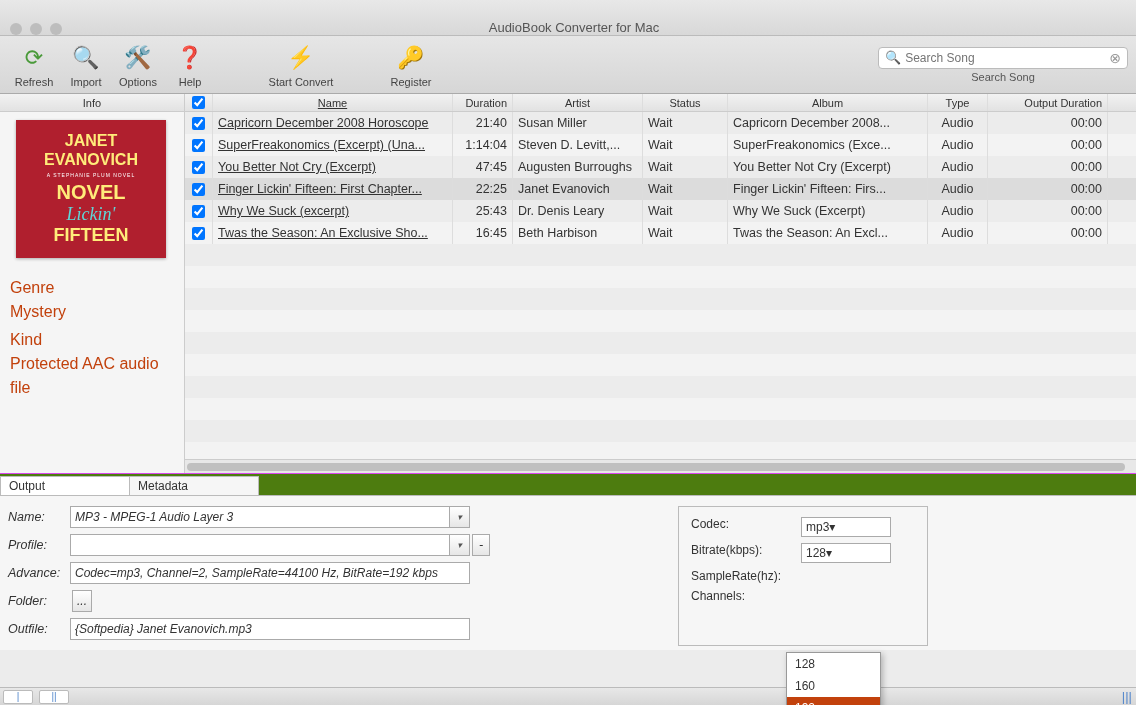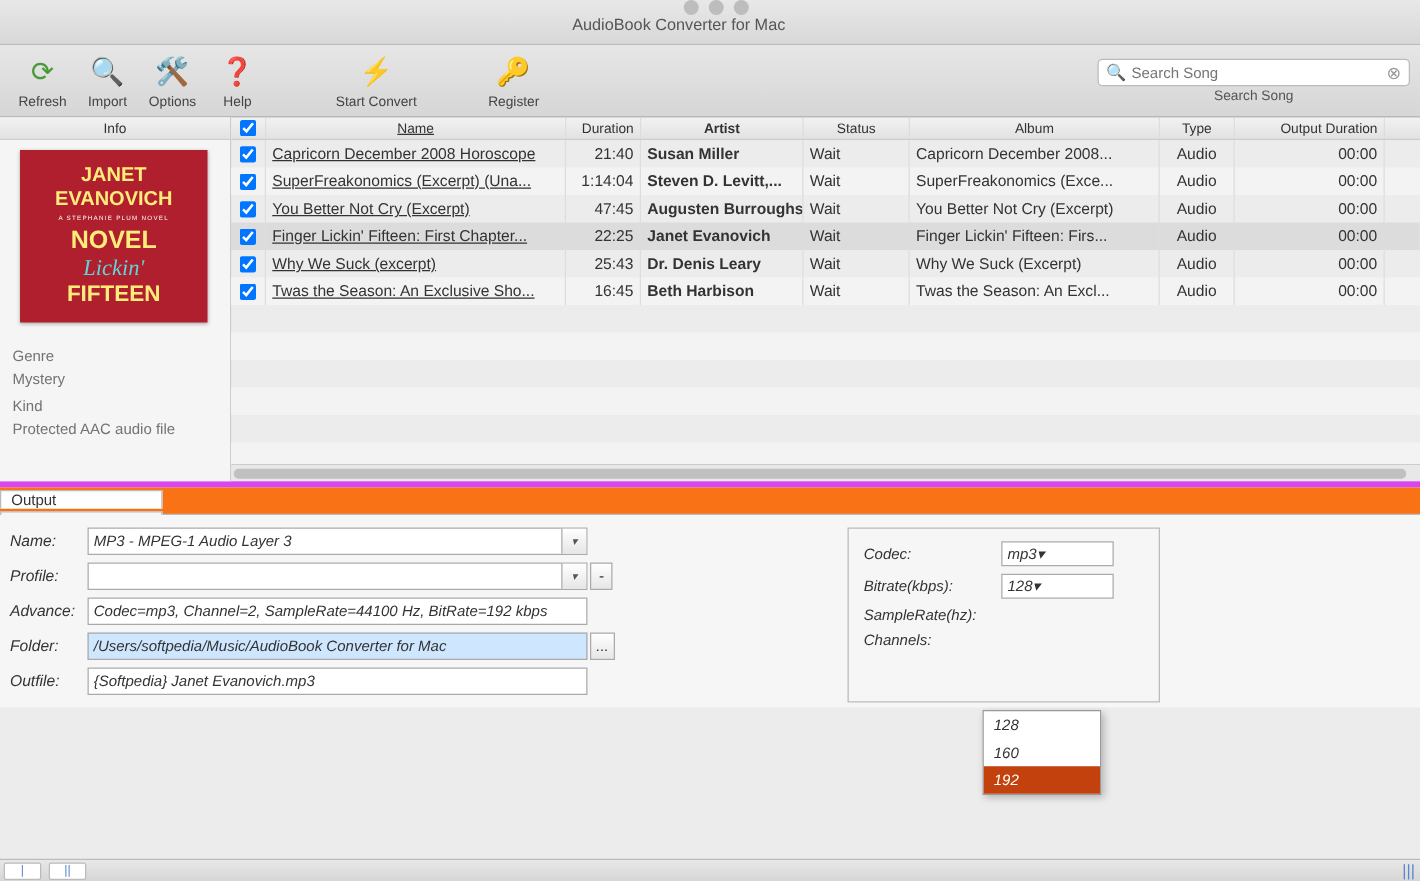--- a/index.html
+++ b/index.html
@@ -1,77 +1,77 @@
 <!DOCTYPE html>
 <html><head>
 <meta charset="utf-8">
 <style>
   * { margin: 0; padding: 0; box-sizing: border-box; font-family: -apple-system, "Helvetica Neue", Arial, sans-serif; }
   body { width: 1136px; height: 705px; background: #ececec; overflow: hidden; font-size: 13px; color: #333; }
-  .titlebar { height: 36px; background: linear-gradient(#e8e8e8,#d8d8d8); display:flex; align-items:center; border-bottom:1px solid #bbb;flex-direction:column;}
+  .titlebar { height: 36px; background: linear-gradient(#e8e8e8,#d8d8d8); display:flex; align-items:flex-end; border-bottom:1px solid #bbb;}
   .traffic { display:flex; gap:8px; margin-left:10px;}
   .traffic span{width:12px;height:12px;border-radius:50%;background:#bdbdbd;display:inline-block;}
   .titlebar .title{flex:1;text-align:center;font-size:13px;color:#555;margin-left:-50px;}
   .toolbar{height:58px;background:linear-gradient(#e6e6e6,#d6d6d6);border-bottom:1px solid #aaa;display:flex;align-items:center;padding:0 8px;}
   .tbtn{display:flex;flex-direction:column;align-items:center;width:52px;font-size:11px;color:#444;cursor:pointer;}
   .tbtn .icon{width:32px;height:32px;margin-bottom:2px;display:flex;align-items:center;justify-content:center;font-size:22px;}
   .tbtn.wide{width:90px;}
   .toolbar .spacer{flex:1;}
   .searchwrap{display:flex;flex-direction:column;align-items:center;}
   .search{width:250px;height:22px;border-radius:4px;background:#fff;border:1px solid #bbb;display:flex;align-items:center;padding:0 6px;}
   .search input{flex:1;border:none;outline:none;font-size:12px;background:transparent;}
   .search .clear{color:#999;font-size:14px;cursor:pointer;}
   .searchlabel{font-size:11px;color:#555;margin-top:2px;}
-  .main{display:flex;height:296px;border-bottom:5px solid #d946ef;}
+  .main{display:flex;height:380px;border-bottom:1px solid #d946ef;}
   .info{width:185px;border-right:1px solid #ccc;background:#f5f5f5;}
   .info .hdr{height:18px;background:linear-gradient(#f2f2f2,#e2e2e2);text-align:center;font-size:11px;line-height:18px;border-bottom:1px solid #ccc;}
   .cover{margin:8px 16px;width:150px;height:138px;background:#b01f2e;display:flex;flex-direction:column;align-items:center;justify-content:center;color:#ffec7a;font-family:Georgia,serif;text-align:center;line-height:1.2;box-shadow:0 1px 3px rgba(0,0,0,.3);position:relative;}
   .cover .l1{font-size:16px;color:#ffec7a;font-weight:bold;}
   .cover .l2{font-size:5px;color:#fff;letter-spacing:1px;margin:2px 0;}
   .cover .l3{font-size:20px;color:#ffec7a;font-weight:bold;}
   .cover .l4{font-size:18px;color:#5fd6d8;font-style:italic;font-family:cursive;}
   .cover .l5{font-size:18px;color:#ffec7a;font-weight:bold;}
-  .meta{padding:6px 10px;font-size:12px;color:#737373;line-height:1.5;}
+  .meta{padding:6px 10px;font-size:16px;color:#c2410c;line-height:1.5;}
   .meta .k{margin-top:4px;}
   .table{flex:1;display:flex;flex-direction:column;overflow:hidden;}
   .thead{display:flex;height:18px;background:linear-gradient(#f2f2f2,#e2e2e2);border-bottom:1px solid #ccc;font-size:11px;color:#333;}
   .th,.td{border-right:1px solid #ddd;padding:0 5px;display:flex;align-items:center;overflow:hidden;white-space:nowrap;text-overflow:ellipsis;}
   .th{justify-content:center;}
   .c-chk{width:28px;justify-content:center;}
   .c-name{width:240px;text-decoration:underline;}
   .c-dur{width:60px;justify-content:flex-end;}
-  .c-art{width:130px;font-weight:bold;}
+  .c-art{width:130px;}
   .c-stat{width:85px;}
   .c-alb{width:200px;}
   .c-type{width:60px;justify-content:center;}
   .c-out{width:120px;justify-content:flex-end;}
   .tbody{flex:1;overflow:auto;}
   .tr{display:flex;height:22px;font-size:12.5px;}
   .tr:nth-child(even){background:#f3f3f3;}
   .tr.sel{background:#dcdcdc;}
   .tr input[type=checkbox]{margin:0;}
   .hscroll{height:14px;background:#e8e8e8;border-top:1px solid #ccc;display:flex;align-items:center;padding:0 2px;}
   .hscroll .thumb{height:8px;background:#c0c0c0;border-radius:4px;width:99%;}
-  .tabs{display:flex;height:22px;border-bottom:1px solid #bbb;background:#f97316;flex-direction:column;}
+  .tabs{display:flex;height:22px;border-bottom:1px solid #bbb;background:#4d7c0f;}
   .tab{width:130px;border:1px solid #bbb;border-bottom:none;background:#f6f6f6;font-size:12px;display:flex;align-items:center;padding:0 8px;cursor:pointer;margin-right:-1px;margin-top:2px;}
   .tab.active{background:#fff;}
   .output{display:flex;padding:10px 8px 4px 8px;gap:10px;background:#f6f6f6;position:relative;}
   .form-left{flex:0 0 660px;font-style:italic;}
   .form-right{width:270px;border:1px solid #bbb;padding:10px 12px;background:#f6f6f6;margin-left:auto;margin-right:200px;position:relative;}
   .frow{display:flex;align-items:center;margin-bottom:6px;font-size:12.5px;}
   .frow label{width:62px;}
   .frow .sel,.frow .inp{flex:1;height:22px;border:1px solid #aaa;background:#fff;padding:0 4px;font-size:12px;display:flex;align-items:center;}
   .frow .sel{position:relative;max-width:400px;}
   .sel .caret{position:absolute;right:0;top:0;width:20px;height:100%;background:linear-gradient(#fff,#e6e6e6);border-left:1px solid #aaa;display:flex;align-items:center;justify-content:center;font-size:9px;color:#555;}
   .minus{width:18px;height:22px;border:1px solid #aaa;background:linear-gradient(#fff,#e6e6e6);margin-left:2px;display:flex;align-items:center;justify-content:center;cursor:pointer;}
   .frow .inp.sel-text{color:#333;}
   .frow .inp.highlighted{background:#cfe6ff;}
   .small-sel{width:90px;height:20px;border:1px solid #aaa;background:#fff;font-size:12px;display:flex;align-items:center;padding-left:4px;position:relative;}
   .small-sel .caret{width:18px;}
-  .frow2{display:flex;align-items:center;margin-bottom:6px;font-size:12px;font-style:italic;}
+  .frow2{display:flex;align-items:flex-start;margin-bottom:6px;font-size:12px;}
   .frow2 label{width:110px;}
   .browse{width:20px;height:22px;border:1px solid #aaa;background:linear-gradient(#fff,#e6e6e6);margin-left:2px;display:flex;align-items:center;justify-content:center;font-size:12px;cursor:pointer;}
   .dropdown{position:absolute;top:108px;left:-16px;width:95px;background:#fff;border:1px solid #999;box-shadow:2px 2px 6px rgba(0,0,0,.25);z-index:10;}
   .dropdown .opt{height:22px;padding:0 8px;display:flex;align-items:center;font-size:12px;cursor:pointer;}
   .dropdown .opt.hover{background:#c2410c;color:#fff;}
   .status{position:absolute;bottom:0;left:0;right:0;height:18px;background:linear-gradient(#e8e8e8,#d6d6d6);border-top:1px solid #bbb;display:flex;align-items:center;}
   .status .sbtn{width:30px;height:14px;margin:0 3px;background:#fff;border:1px solid #bbb;border-radius:2px;display:flex;align-items:center;justify-content:center;font-size:10px;color:#5588cc;cursor:pointer;}
   .status .grip{margin-left:auto;margin-right:4px;color:#5588cc;}
   .folder-inp{max-width:400px;}
 </style>
@@ -268,23 +268,20 @@
       <div class="minus">-</div>
     </div>
     <div class="frow">
         <label>Advance:</label>
       <div class="inp sel-text" style="max-width:400px">
           <span>Codec=mp3, Channel=2, SampleRate=44100 Hz, BitRate=192 kbps</span>
         </div>
     </div>
     <div class="frow">
         <label>Folder:</label>
-      <div class="inp highlighted folder-inp">
-          <span>/Users/softpedia/Music/AudioBook Converter for Mac</span>
-        </div>
       <div class="browse">...</div>
     </div>
     <div class="frow">
         <label>Outfile:</label>
       <div class="inp folder-inp">
           <span>{Softpedia} Janet Evanovich.mp3</span>
         </div>
     </div>
   </div>
 

